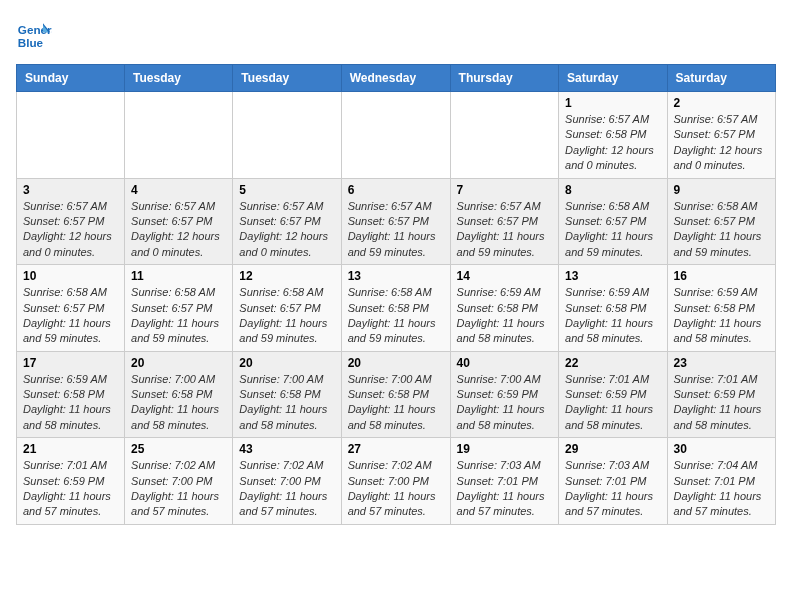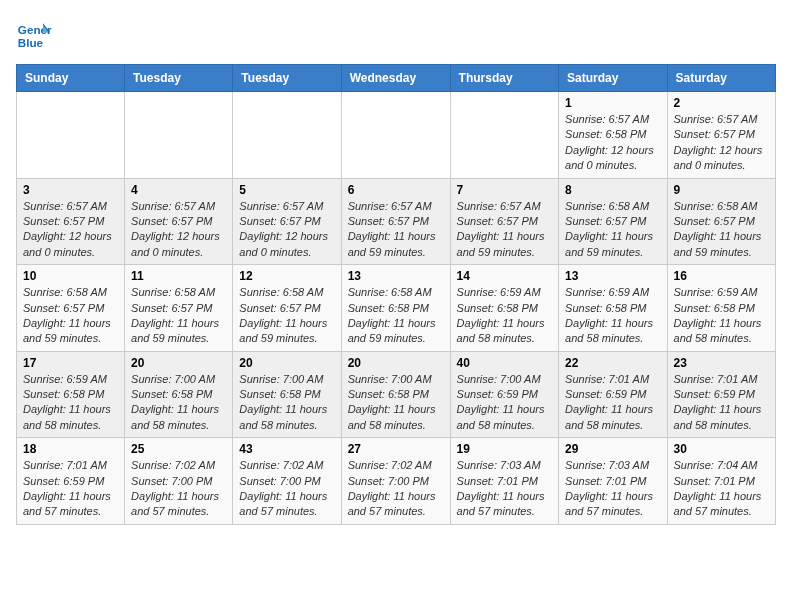--- a/index.html
+++ b/index.html
@@ -213,21 +213,21 @@
           <span class="day-number">22</span>
           <div class="day-info">Sunrise: 7:01 AM<br>Sunset: 6:59 PM<br>Daylight: 11 hours and 58 minutes.</div>
         </td>
         <td>
           <span class="day-number">23</span>
           <div class="day-info">Sunrise: 7:01 AM<br>Sunset: 6:59 PM<br>Daylight: 11 hours and 58 minutes.</div>
         </td>
       </tr>
       <tr>
         <td>
-          <span class="day-number">18</span>
+          <span class="day-number">21</span>
           <div class="day-info">Sunrise: 7:01 AM<br>Sunset: 6:59 PM<br>Daylight: 11 hours and 57 minutes.</div>
         </td>
         <td>
           <span class="day-number">25</span>
           <div class="day-info">Sunrise: 7:02 AM<br>Sunset: 7:00 PM<br>Daylight: 11 hours and 57 minutes.</div>
         </td>
         <td>
           <span class="day-number">43</span>
           <div class="day-info">Sunrise: 7:02 AM<br>Sunset: 7:00 PM<br>Daylight: 11 hours and 57 minutes.</div>
         </td>

